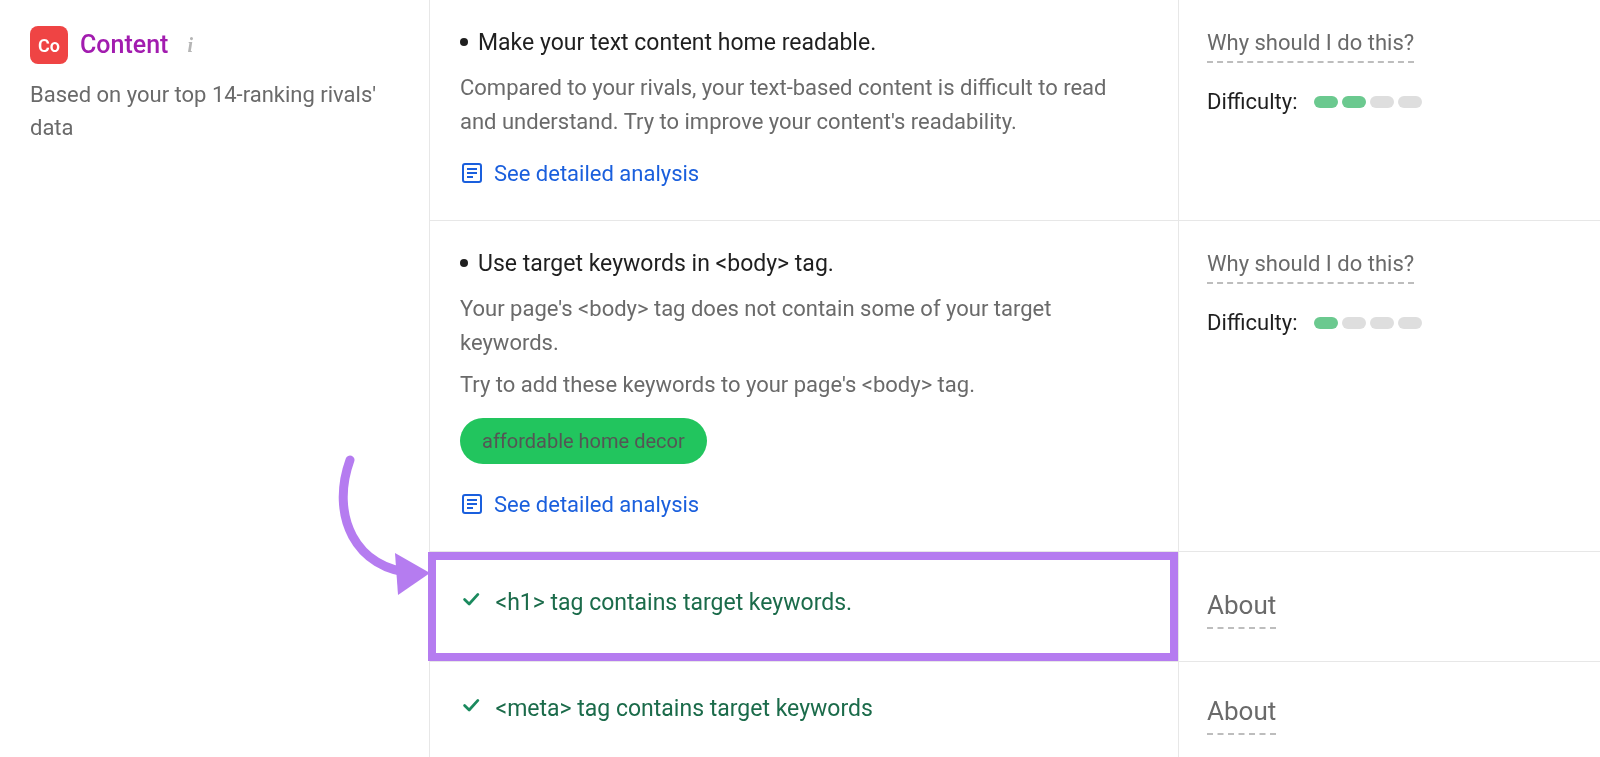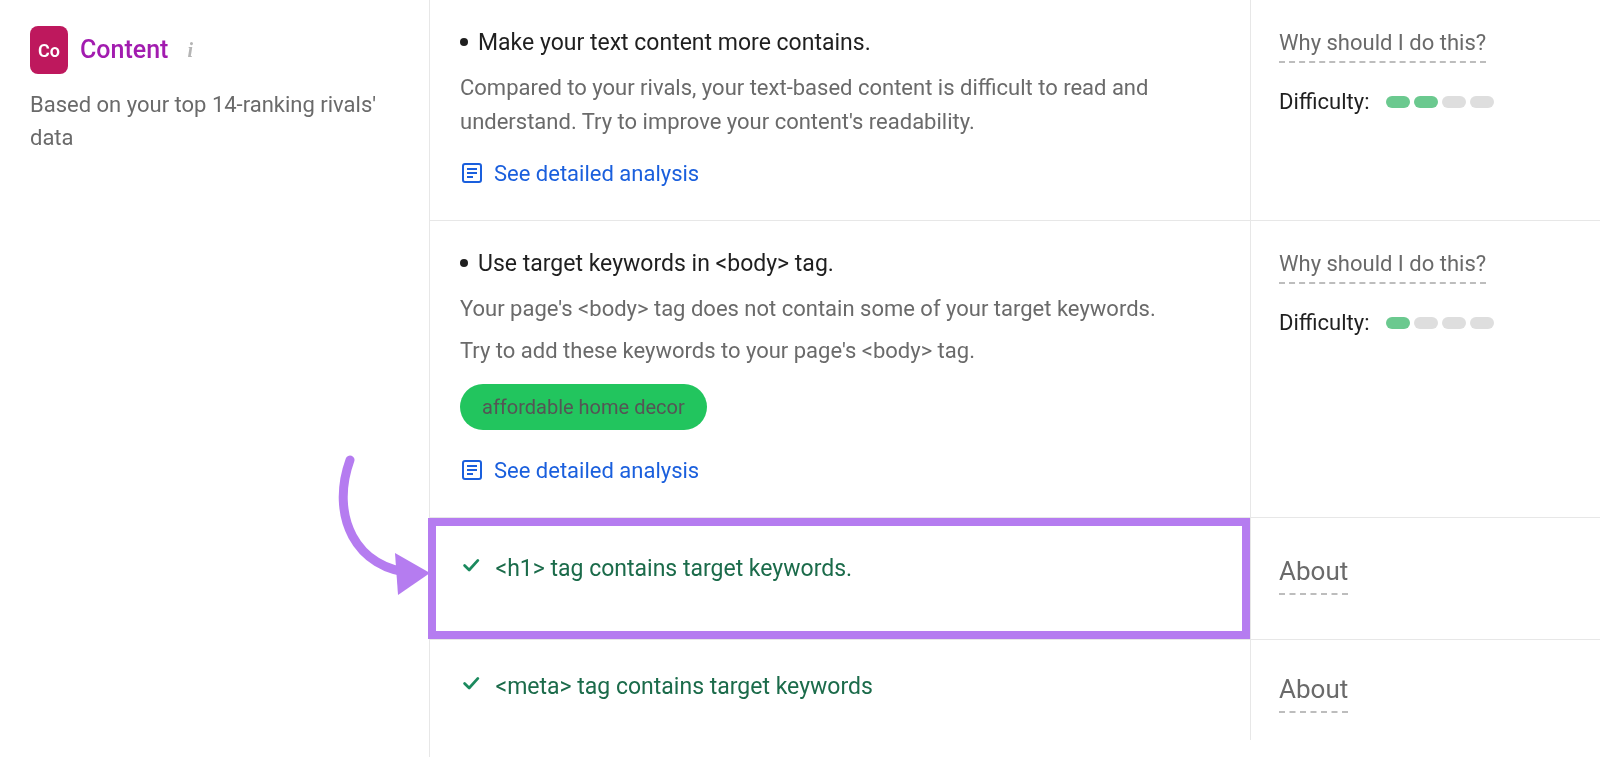--- a/index.html
+++ b/index.html
@@ -23,22 +23,22 @@
     border-right: 1px solid #e7e7e7;
   }
   .sidebar-header {
     display: flex;
     align-items: center;
     gap: 12px;
     margin-bottom: 14px;
   }
   .co-badge {
     width: 38px;
-    height: 48px;
-    background: #be185d;
+    height: 38px;
+    background: #ef4444;
     border-radius: 8px;
     display: flex;
     align-items: center;
     justify-content: center;
     color: #fff;
     font-weight: 600;
     font-size: 18px;
   }
   .sidebar-title {
     font-size: 25px;
@@ -71,21 +71,21 @@
   }
   .row {
     display: flex;
     border-bottom: 1px solid #e7e7e7;
   }
   .row-main {
     flex: 1;
     padding: 26px 30px;
   }
   .row-side {
-    width: 350px;
+    width: 422px;
     border-left: 1px solid #e7e7e7;
     padding: 26px 28px;
   }
   .idea-title {
     font-size: 23px;
     color: #1f1f1f;
     font-weight: 400;
     margin-bottom: 10px;
   }
   .bullet-dot {
@@ -211,21 +211,21 @@
       <span class="info-icon">i</span>
     </div>
     <div class="sidebar-subtitle">Based on your top 14-ranking rivals' data</div>
   </aside>
 
   <main class="main">
 
     <div class="row">
       <div class="row-main">
         <div class="idea-title">
-          <span class="bullet-dot"></span><span>Make your text content more contains.</span>
+          <span class="bullet-dot"></span><span>Make your text content home readable.</span>
         </div>
         <div class="idea-desc">Compared to your rivals, your text-based content is difficult to read and understand. Try to improve your content's readability.</div>
         <a href="#" class="detail-link">
           <svg width="24" height="24" viewBox="0 0 24 24" fill="none">
             <rect x="3" y="3" width="18" height="18" rx="2" stroke="#1a5fdd" stroke-width="2"></rect>
             <line x1="7" y1="8" x2="17" y2="8" stroke="#1a5fdd" stroke-width="2"></line>
             <line x1="7" y1="12" x2="17" y2="12" stroke="#1a5fdd" stroke-width="2"></line>
             <line x1="7" y1="16" x2="13" y2="16" stroke="#1a5fdd" stroke-width="2"></line>
           </svg>
           <span>See detailed analysis</span>

